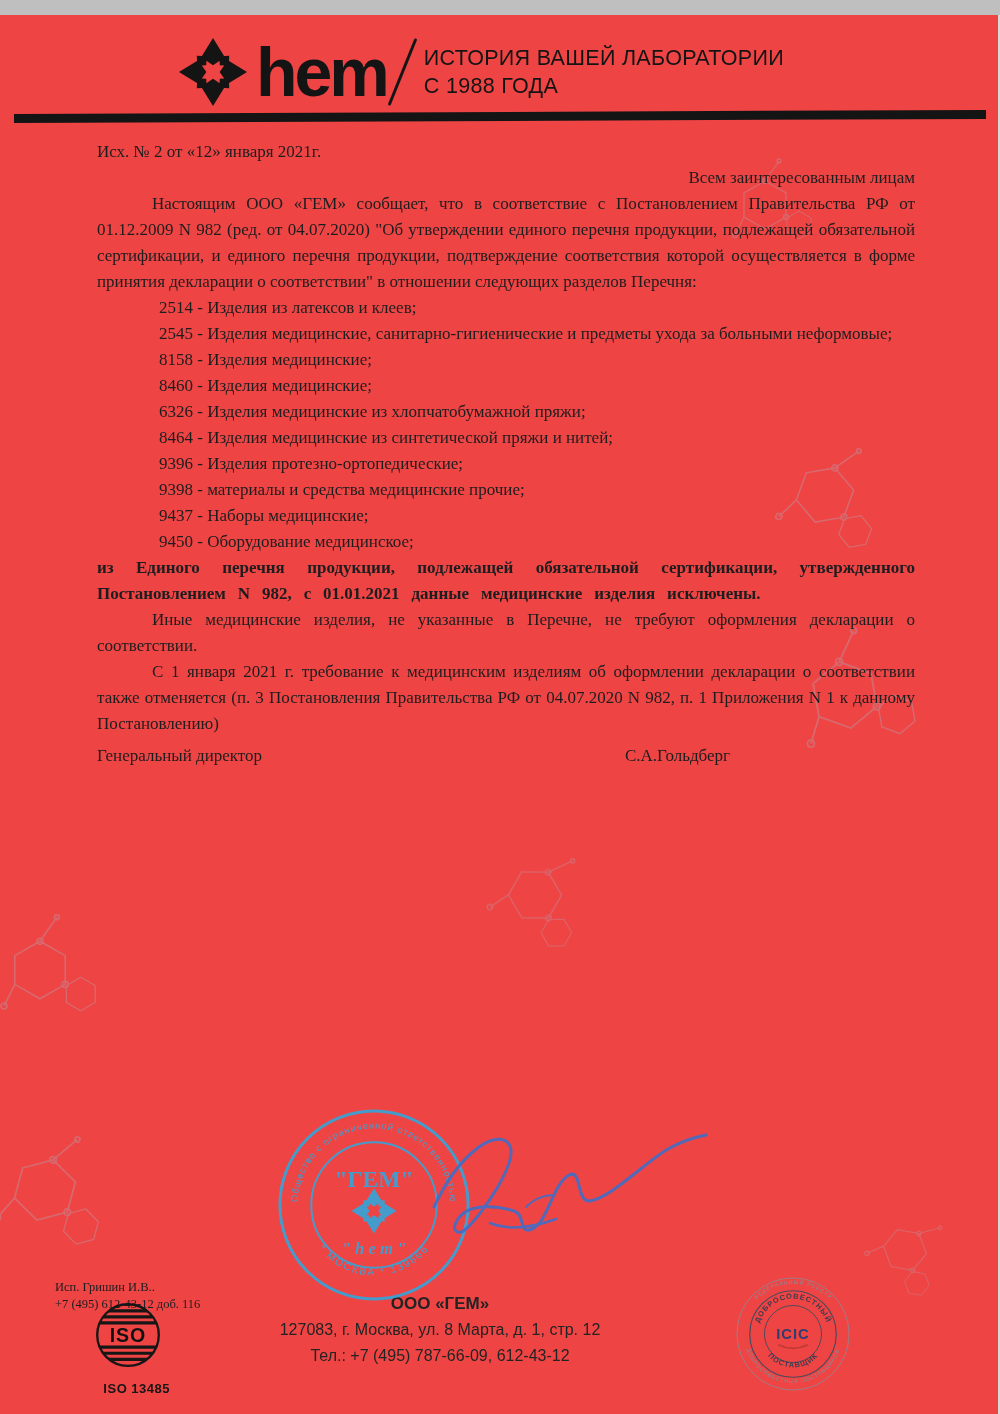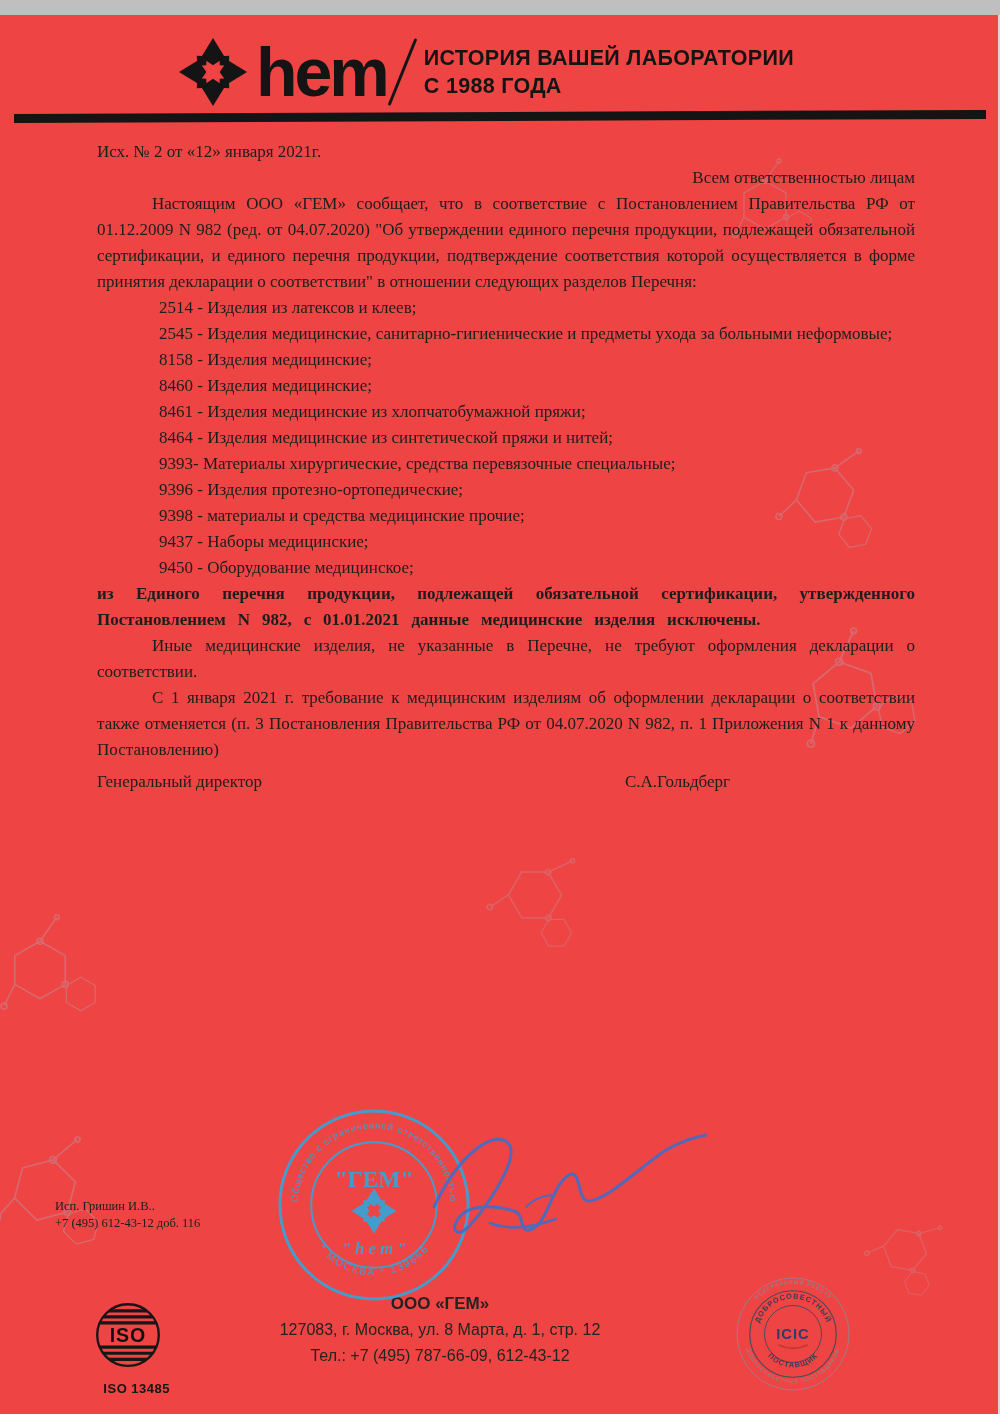--- a/index.html
+++ b/index.html
@@ -13,38 +13,38 @@
   .watermark { position:absolute; inset:0; z-index:0; opacity:.5; pointer-events:none; }
   
   .header { position:absolute; top:20px; left:176px; display:flex; align-items:center; z-index:1; }
   .logo-icon { width:74px; height:74px; }
   .logo-word {
     font-family:"Liberation Sans", sans-serif; font-weight:800; font-size:68px;
     letter-spacing:-3px; color:#141414; line-height:1; margin-left:6px;
   }
   .slash { width:3px; height:72px; background:#161616; transform:rotate(22deg);
     margin:0 20px 0 14px; border-radius:2px; }
-  .tagline { font-family:"Liberation Sans", sans-serif; font-weight:700;
+  .tagline { font-family:"Liberation Sans", sans-serif; font-weight:400;
     font-size:21.5px; line-height:1.32; letter-spacing:.3px; color:#141414; }
   .rule { position:absolute; top:97px; left:14px; width:972px; height:9px;
     background:#141414; transform:rotate(-.25deg); z-index:1; }
   
   .content { position:absolute; top:124px; left:97px; width:818px;
     font-size:17px; line-height:26px; z-index:1; }
   .content p { margin:0; }
   .ref-line { margin-bottom:14px; }
   .addressee { text-align:right; margin-bottom:14px; }
   .para { text-align:justify; text-indent:55px; }
   .item { text-align:justify; text-indent:62px; margin-top:17px; }
   .conclusion { font-weight:bold; text-align:justify; margin-top:18px; word-spacing:.45em; }
   .note { text-align:justify; text-indent:55px; margin-top:16px; }
   .sig-row { position:relative; margin-top:6px; height:28px; }
   .sig-title { position:absolute; left:0; top:0; }
   .sig-name { position:absolute; left:528px; top:0; }
-  .executor { position:absolute; left:55px; top:1183px; font-size:12.5px;
+  .executor { position:absolute; left:55px; top:1264px; font-size:12.5px;
     line-height:17px; z-index:1; }
   
   .stamp { position:absolute; left:276px; top:1092px; z-index:2; opacity:.88; }
   .signature { position:absolute; left:406px; top:1096px; z-index:2; }
   
   .footer { position:absolute; left:230px; top:1276px; width:420px; text-align:center;
     font-family:"Liberation Sans", sans-serif; font-size:16px; line-height:26px;
     color:#232323; z-index:1; }
   .footer .company { font-weight:bold; font-size:17px;text-align:center; }
   .iso-block { position:absolute; left:70px; top:1284px; width:100px; text-align:right; z-index:1; }
@@ -96,29 +96,28 @@
     <div class="slash"></div>
     <div class="tagline">
       <div>ИСТОРИЯ ВАШЕЙ ЛАБОРАТОРИИ</div>
       <div>С 1988 ГОДА</div>
     </div>
   </div>
   <div class="rule"></div>
 
   <div class="content">
     <p class="ref-line">Исх. № 2 от «12» января 2021г.</p>
-    <p class="addressee">Всем ответственностью лицам</p>
+    <p class="addressee">Всем заинтересованным лицам</p>
     <p class="para">Настоящим ООО «ГЕМ» сообщает, что в соответствие с Постановлением Правительства РФ от 01.12.2009 N 982 (ред. от 04.07.2020) "Об утверждении единого перечня продукции, подлежащей обязательной сертификации, и единого перечня продукции, подтверждение соответствия которой осуществляется в форме принятия декларации о соответствии" в отношении следующих разделов Перечня:</p>
     <p class="item">2514 - Изделия из латексов и клеев;</p>
     <p class="item">2545 - Изделия медицинские, санитарно-гигиенические и предметы ухода за больными неформовые;</p>
     <p class="item">8158 - Изделия медицинские;</p>
     <p class="item">8460 - Изделия медицинские;</p>
-    <p class="item">8461 - Изделия медицинские из хлопчатобумажной пряжи;</p>
+    <p class="item">6326 - Изделия медицинские из хлопчатобумажной пряжи;</p>
     <p class="item">8464 - Изделия медицинские из синтетической пряжи и нитей;</p>
-    <p class="item">9393- Материалы хирургические, средства перевязочные специальные;</p>
     <p class="item">9396 - Изделия протезно-ортопедические;</p>
     <p class="item">9398 - материалы и средства медицинские прочие;</p>
     <p class="item">9437 - Наборы медицинские;</p>
     <p class="item">9450 - Оборудование медицинское;</p>
     <p class="conclusion">из Единого перечня продукции, подлежащей обязательной сертификации, утвержденного Постановлением N 982, с 01.01.2021 данные медицинские изделия исключены.</p>
     <p class="note">Иные медицинские изделия, не указанные в Перечне, не требуют оформления декларации о соответствии.</p>
     <p class="note">С 1 января 2021 г. требование к медицинским изделиям об оформлении декларации о соответствии также отменяется (п. 3 Постановления Правительства РФ от 04.07.2020 N 982, п. 1 Приложения N 1 к данному Постановлению)</p>
     <div class="sig-row">
       <span class="sig-title">Генеральный директор</span>
       <span class="sig-name">С.А.Гольдберг</span>

